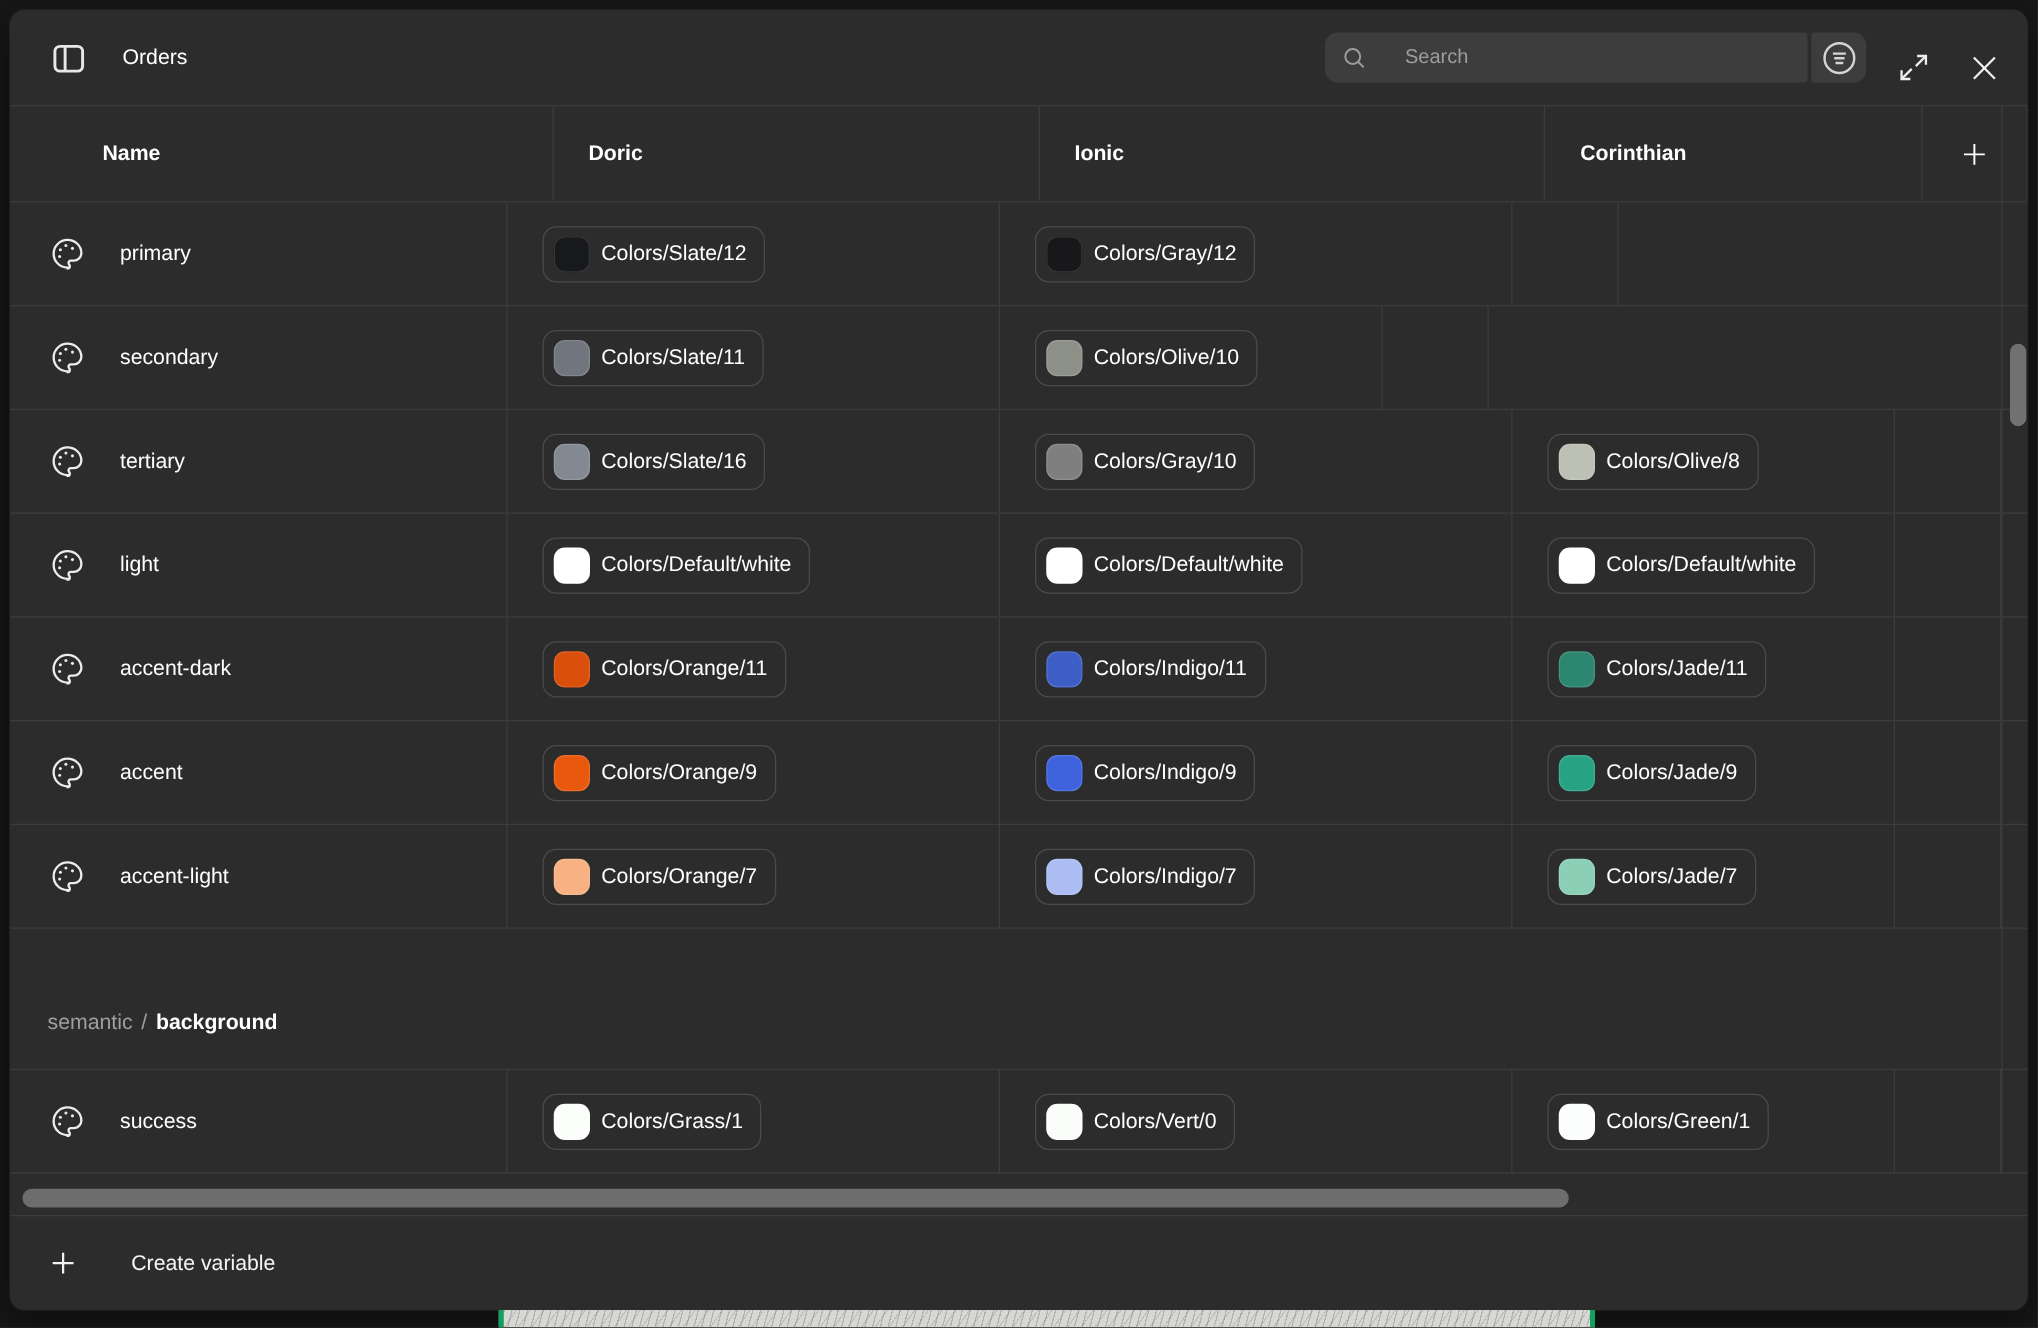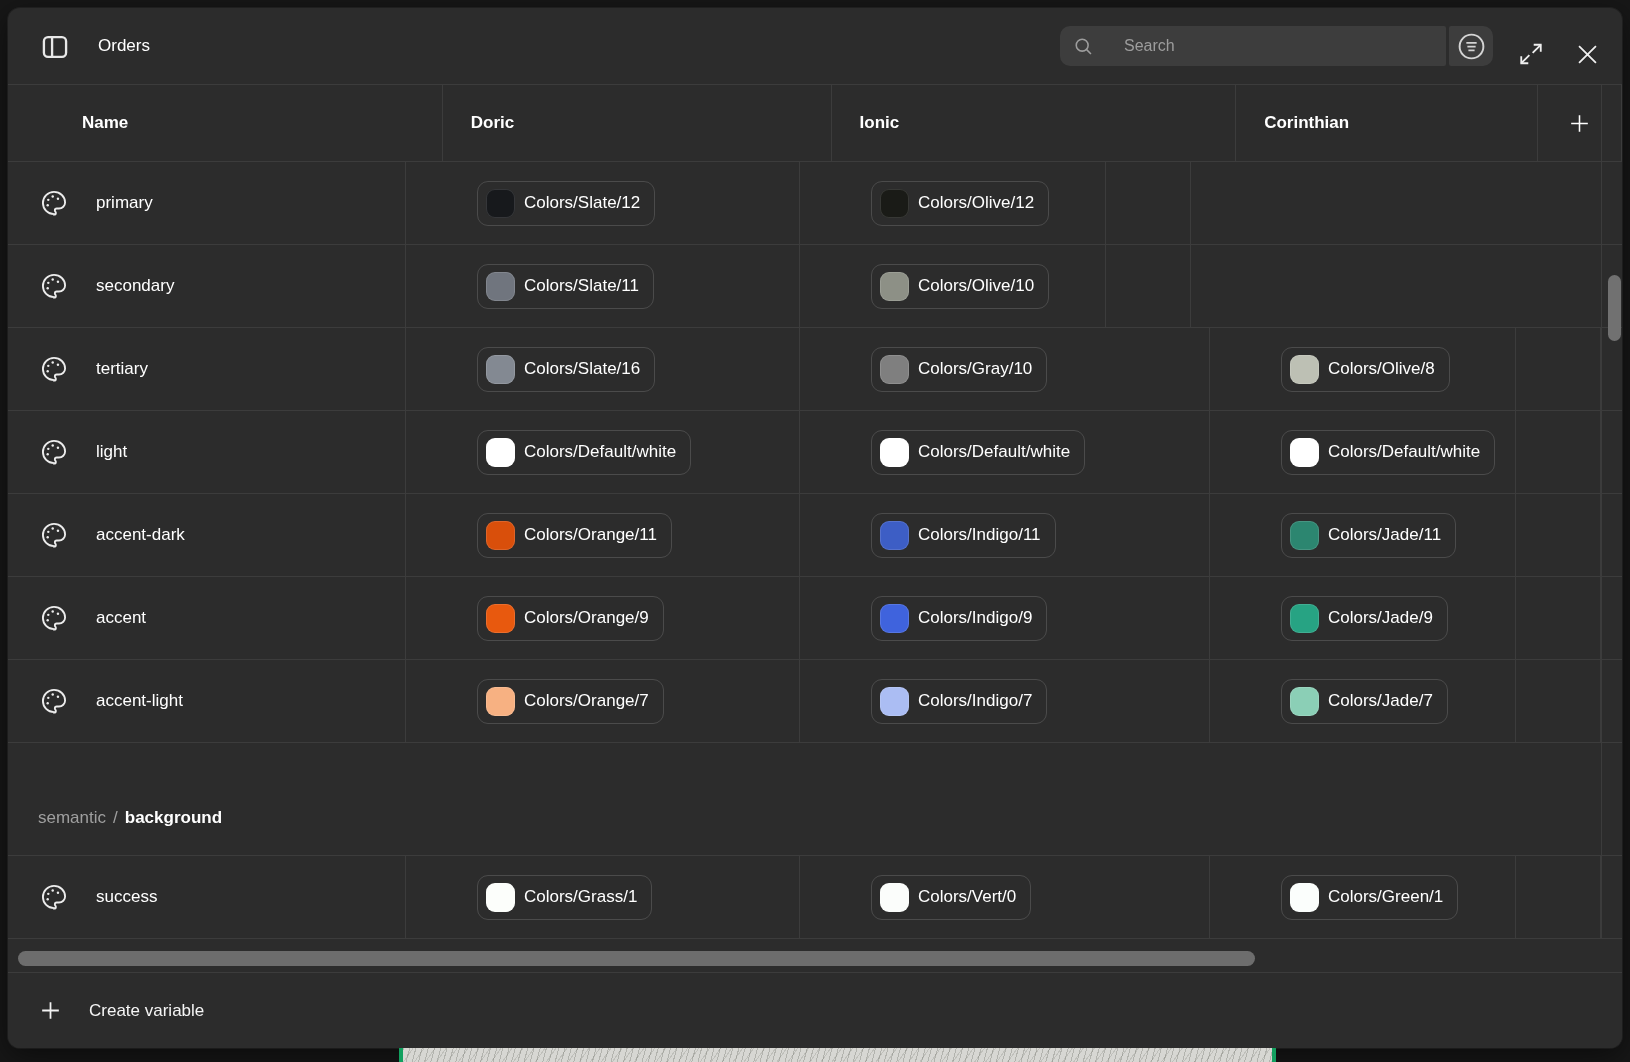--- a/index.html
+++ b/index.html
@@ -57,39 +57,39 @@
   .cell.ionic   { width: 410px; padding-left: 28px; }
   .cell.corinth { width: 306px; padding-left: 28px; align-items: center; }
   .cell.plusc   { width: 85px;  justify-content: center; }
   .th { font-size: 17px; font-weight: 700; color: #ffffff; }
   .add-column-btn { background:none; border:none; color:#fff; width: 34px; height:34px; display:flex; align-items:center; justify-content:center; cursor:pointer; }
   .row { display: flex; height: 83px; border-bottom: 1px solid #3c3c3c; }
   .row-name { font-size: 17px; color: #ffffff; }
   .palette-ic { color: #ececec; flex: 0 0 auto; }
   .chip {
     display: inline-flex; align-items: center; height: 45px; padding: 0 14px 0 8px; gap: 9px;
-    border: 1.5px solid #4b4b4b; border-radius: 11px; background: transparent; cursor: default; margin-left: 43px;
+    border: 1.5px solid #4b4b4b; border-radius: 11px; background: transparent; cursor: default;
   }
   .swatch { width: 29px; height: 29px; border-radius: 9px; box-shadow: inset 0 0 0 1px rgba(255,255,255,0.13); flex: 0 0 auto; }
   .chip-label { font-size: 17px; color: #ffffff; white-space: nowrap; }
   .section-band {
     height: 113px; border-bottom: 1px solid #3c3c3c;
     display: flex; align-items: flex-end; padding: 0 0 27px 30px; font-size: 17px;
   }
   .section-band .muted { color: #9f9f9f; }
   .section-band .strong { color: #ffffff; font-weight: 700; margin-left: 7px; }
   .section-band .muted + .sep { margin-left: 7px; }
   .gutter-line { position: absolute; left: 1593px; top: 77px; width: 1px; height: 854px; background: #3c3c3c; }
   
   .hscroll-thumb { position: absolute; left: 10px; top: 943px; width: 1237px; height: 15px; border-radius: 8px; background: #6d6d6d; }
   .vscroll-thumb { position: absolute; left: 1600px; top: 267px; width: 13px; height: 66px; border-radius: 7px; background: #717171; }
   
   .footer {
     position: absolute; left: 0; bottom: 0; width: 100%; height: 76px;
-    border-top: 1px solid #3c3c3c; display: flex; align-items: center; padding-left: 30px; gap: 26px;
+    border-top: 1px solid #3c3c3c; display: flex; align-items: center; padding-left: 30px; gap: 42px;
     background: #2c2c2c; cursor: pointer;
   }
   .footer .plus-ic { color: #f2f2f2; display:flex; }
   .footer-label { font-size: 17px; color: #f5f5f5; }
   
   .canvas-sliver {
     position: absolute; left: 399px; top: 1048px; width: 877px; height: 14px;
     background:
       repeating-linear-gradient(105deg, rgba(110,112,104,0.35) 0 1px, transparent 1px 6px),
       repeating-linear-gradient(-55deg, rgba(130,132,124,0.28) 0 1px, transparent 1px 9px),
@@ -172,24 +172,24 @@
         <circle cx="6.6" cy="13.9" r="1.05" fill="currentColor" stroke="none"></circle>
       </svg>
       <span class="row-name">primary</span>
     </div>
     <div class="cell doric">
       <span class="chip">
         <span class="swatch" style="background: rgb(23, 25, 28);"></span>
         <span class="chip-label">Colors/Slate/12</span>
       </span>
     </div>
-    <div class="cell corinth">
-      <span class="chip">
-        <span class="swatch" style="background: rgb(26, 27, 23);"></span>
-        <span class="chip-label">Colors/Olive/12</span>
+    <div class="cell ionic">
+      <span class="chip">
+        <span class="swatch" style="background: rgb(24, 24, 27);"></span>
+        <span class="chip-label">Colors/Gray/12</span>
       </span>
     </div>
     <div class="cell plusc"></div>
   </div>
 
   <div class="row">
     <div class="cell namec">
       <svg class="palette-ic" width="28" height="28" viewBox="0 0 24 24" fill="none" stroke="currentColor" stroke-width="1.6">
         <path d="M12 21.5c-5.25 0-9.5-4.25-9.5-9.5S6.75 2.5 12 2.5s9.5 4 9.5 9c0 2.9-2.35 5.25-5.25 5.25h-1.9c-.9 0-1.62.73-1.62 1.62 0 .4.16.78.43 1.06.27.3.43.68.43 1.08 0 .9-.73 1.49-1.59 1.49Z"></path>
         <circle cx="7.1" cy="9.3" r="1.05" fill="currentColor" stroke="none"></circle>

